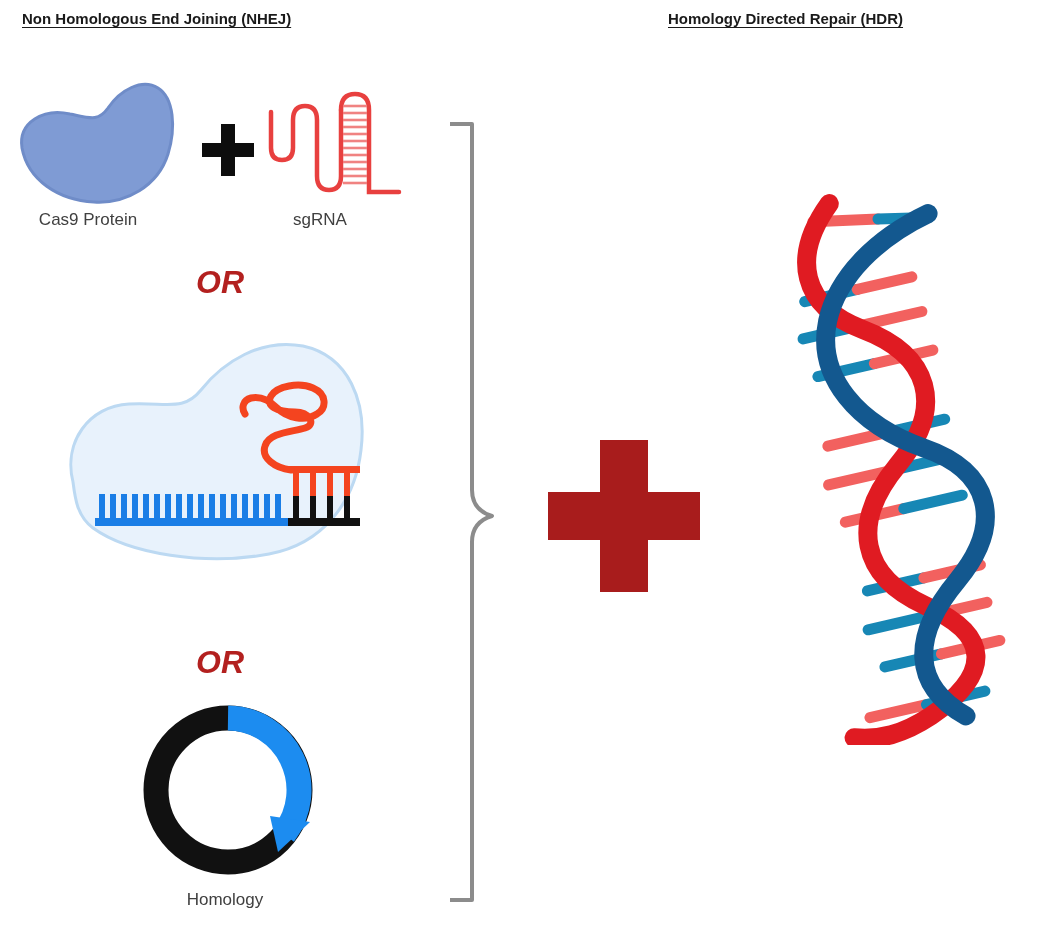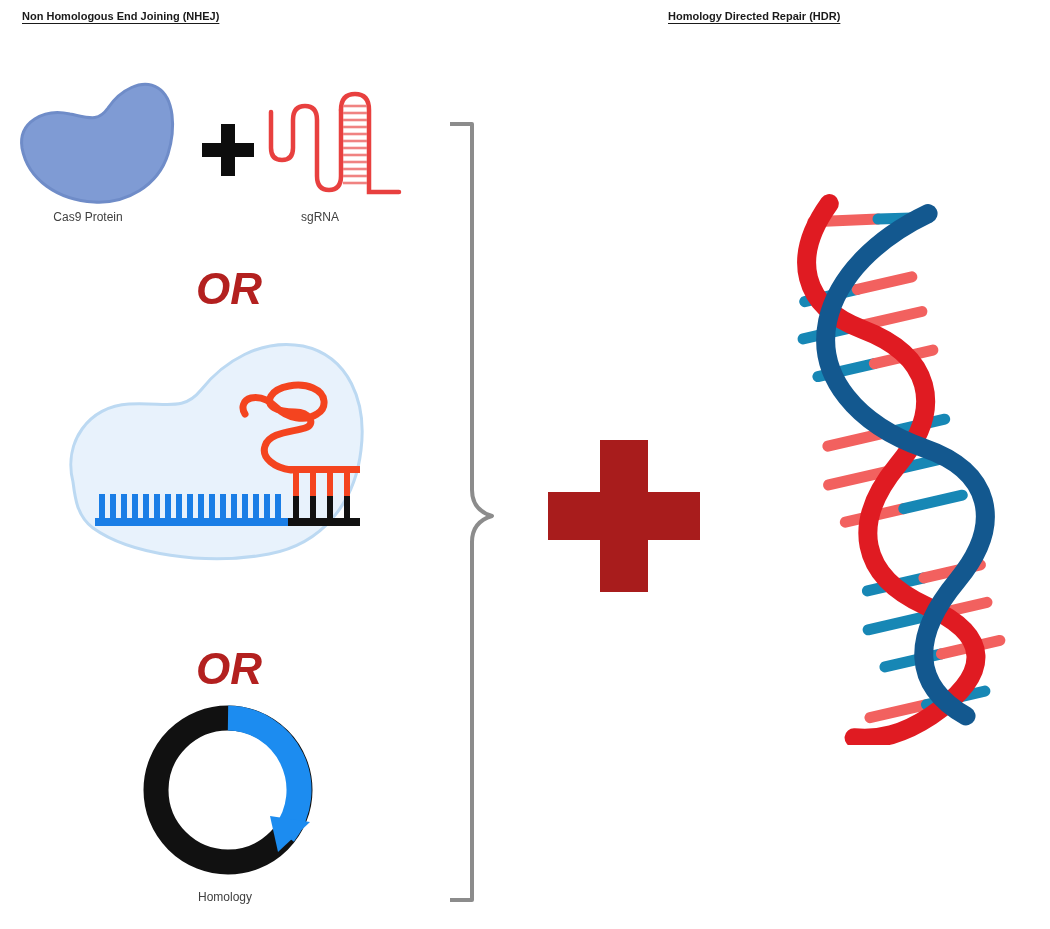--- a/index.html
+++ b/index.html
@@ -13,47 +13,47 @@
   }
   #canvas {
     position: relative;
     width: 1050px;
     height: 929px;
     background: #ffffff;
     overflow: hidden;
   }
   .hdr {
     position: absolute;
-    font-size: 11px;
+    font-size: 15px;
     font-weight: bold;
     color: #1a1a1a;
     text-decoration: underline;
     text-underline-offset: 3px;
     white-space: nowrap;
     letter-spacing: 0px;
   }
   #hdr-nhej { left: 22px;  top: 10px; }
   #hdr-hdr  { left: 668px; top: 10px; }
 
   .lbl {
     position: absolute;
-    font-size: 12px;
+    font-size: 17px;
     color: #404040;
     white-space: nowrap;
     text-align: center;
   }
   #lbl-cas9 { left: 0px;   top: 210px; width: 176px; }
   #lbl-sgrna{ left: 240px; top: 210px; width: 160px; }
   #lbl-rnp  { left: 90px;  top: 572px; width: 240px; }
   #lbl-plasmid { left: 120px; top: 890px; width: 210px; }
   #lbl-donor { left: 720px; top: 742px; width: 230px; }
 
   .orword {
     position: absolute;
-    font-size: 44px;
+    font-size: 32px;
     font-weight: bold;
     font-style: italic;
     color: #b3201f;
     white-space: nowrap;
   }
   #or-1 { left: 196px; top: 264px; }
   #or-2 { left: 196px; top: 644px; }
 
   
   .plus-black {

